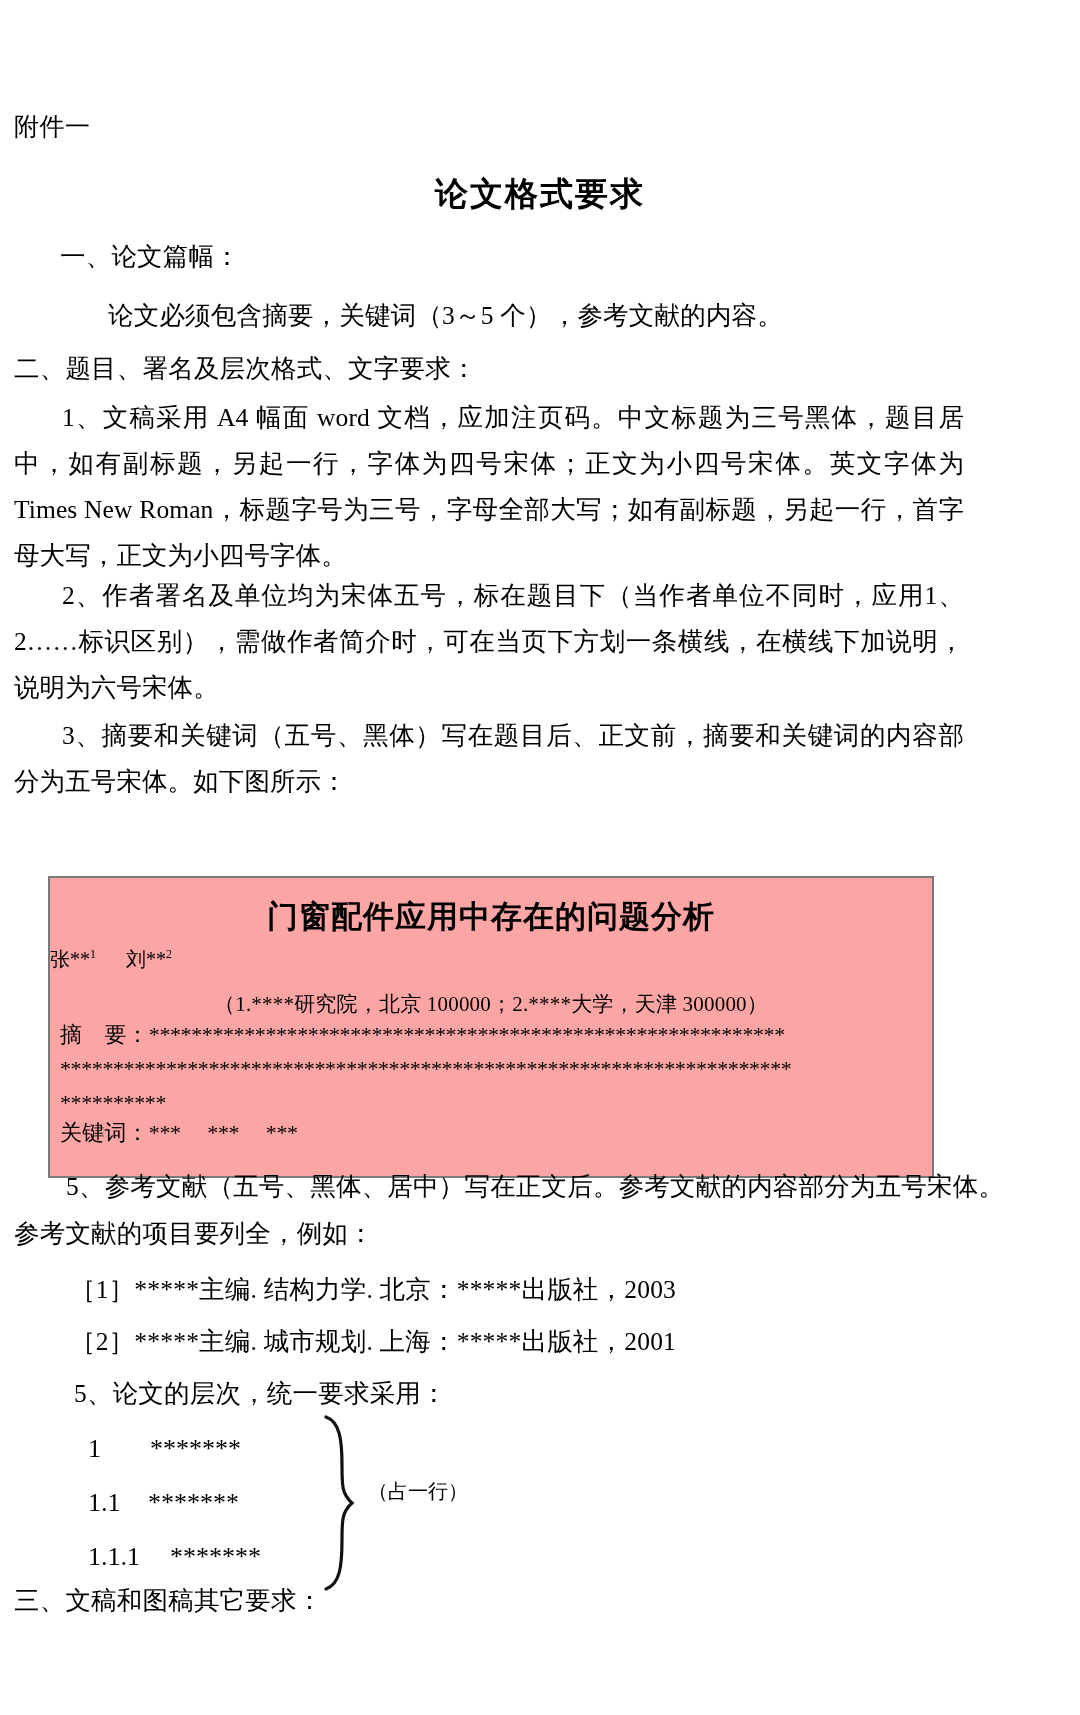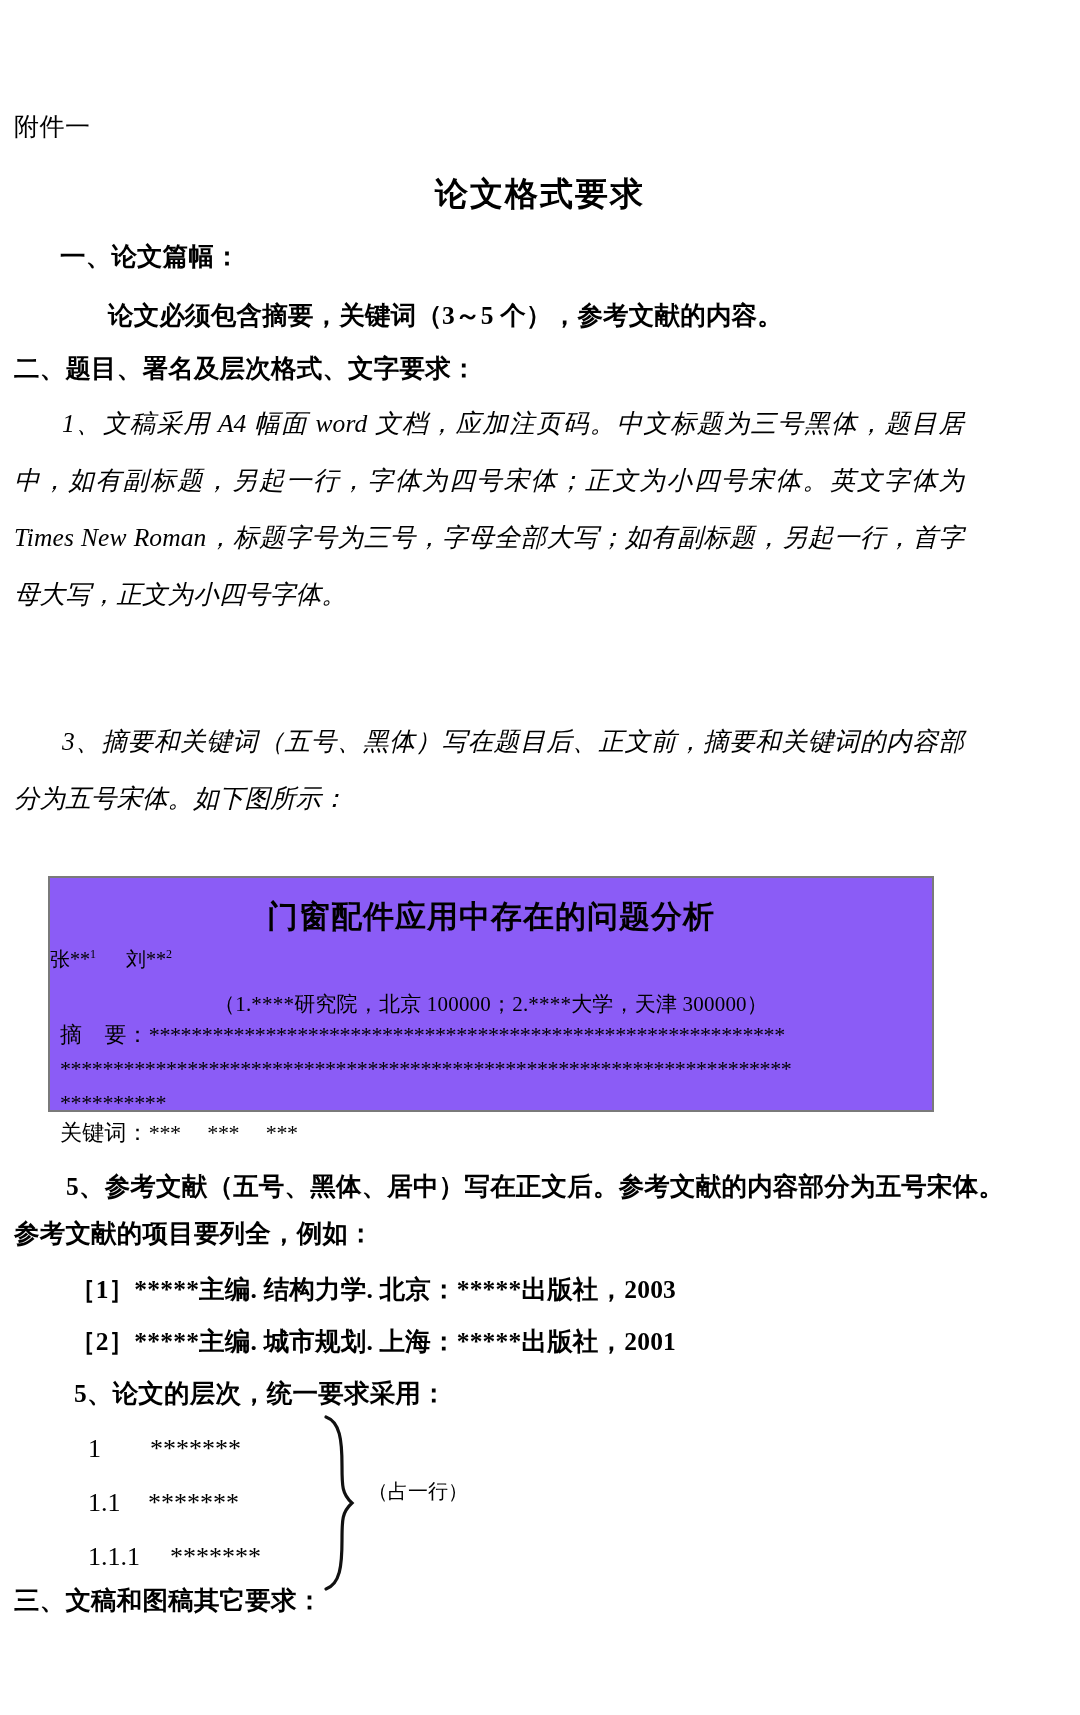--- a/index.html
+++ b/index.html
@@ -47,42 +47,40 @@
     font-family: "DejaVu Sans", "Liberation Sans", sans-serif;
   }
 
   
   .blk {
     position: absolute;
     font-size: 25.5px;
     line-height: 47px;
     letter-spacing: 0.2px;
     white-space: nowrap;
-    font-weight: bold;
   }
   .para {
     position: absolute;
     font-size: 25.5px;
-    line-height: 57px;
+    line-height: 46px;
     letter-spacing: 0.1px;
     text-align: justify;
     text-justify: inter-ideograph;
-    font-style: italic;
   }
 
   
   .sample-box {
     position: absolute;
     left: 48px;
     top: 876px;
     width: 886px;
-    height: 236px;
+    height: 302px;
     border: 2px solid #7a7a7a;
     box-sizing: border-box;
-    background: #8b5cf6;
+    background: #fca5a5;
   }
   .sample-title {
     position: absolute;
     left: 0; right: 0;
     top: 18px;
     text-align: center;
     font-size: 31px;
     font-weight: bold;
     letter-spacing: 1px;
     font-family: "DejaVu Sans", "Liberation Sans", sans-serif;
@@ -160,20 +158,21 @@
   <div class="doc-title">论文格式要求</div>
 
   <div class="blk" style="left:60px; top:233px;">一、论文篇幅：</div>
 
   <div class="blk" style="left:108px; top:292px;">论文必须包含摘要，关键词（3～5 个），参考文献的内容。</div>
 
   <div class="blk" style="left:14px; top:345px;">二、题目、署名及层次格式、文字要求：</div>
 
   <div class="para" style="left:14px; top:395px; width:950px; text-indent:48px;">1、文稿采用 A4 幅面 word 文档，应加注页码。中文标题为三号黑体，题目居中，如有副标题，另起一行，字体为四号宋体；正文为小四号宋体。英文字体为 Times New Roman，标题字号为三号，字母全部大写；如有副标题，另起一行，首字母大写，正文为小四号字体。</div>
 
+  <div class="para" style="left:14px; top:573px; width:950px; text-indent:48px;">2、作者署名及单位均为宋体五号，标在题目下（当作者单位不同时，应用1、2……标识区别），需做作者简介时，可在当页下方划一条横线，在横线下加说明，说明为六号宋体。</div>
 
   <div class="para" style="left:14px; top:713px; width:950px; text-indent:48px;">3、摘要和关键词（五号、黑体）写在题目后、正文前，摘要和关键词的内容部分为五号宋体。如下图所示：</div>
 
   <div class="sample-box">
 
     <div class="sample-title">门窗配件应用中存在的问题分析</div>
 
     <div class="sample-authors">
       <span>张**</span><sup>1</sup><span class="auth-gap"></span><span>刘**</span><sup>2</sup>
     </div>

